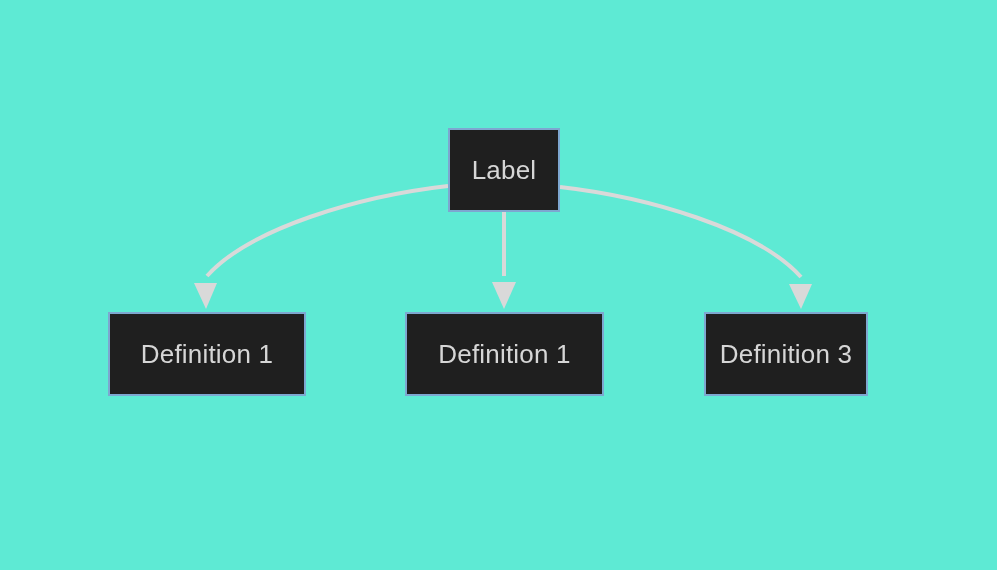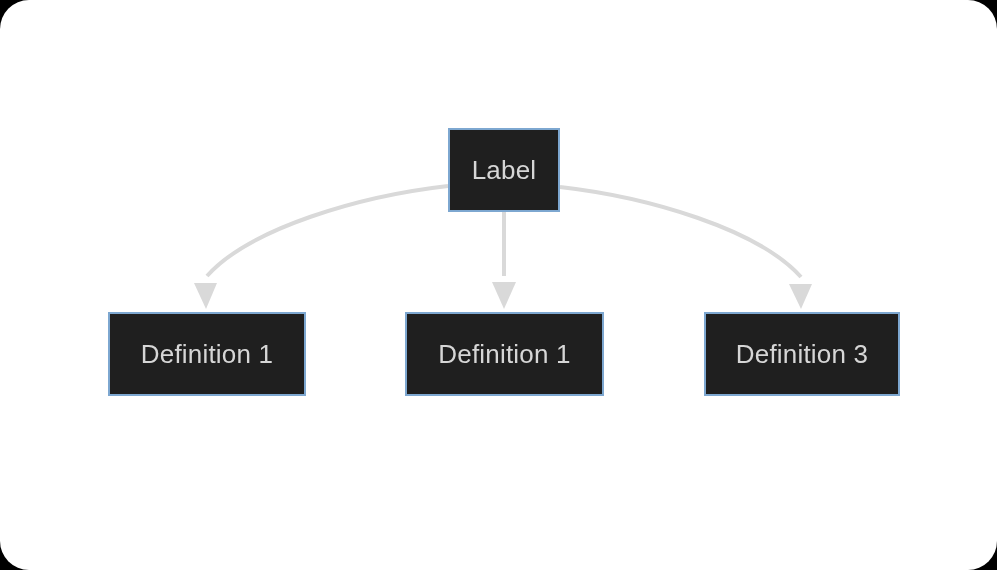--- a/index.html
+++ b/index.html
@@ -10,22 +10,21 @@
   body {
     width: 997px;
     height: 570px;
     overflow: hidden;
     font-family: "Liberation Sans", sans-serif;
   }
   #canvas {
     position: relative;
     width: 997px;
     height: 570px;
-    background: #ffffff;
-    border-radius: 29px;
+    background: #5eead4;
   }
   #edge-layer {
     position: absolute;
     left: 0;
     top: 0;
     width: 997px;
     height: 570px;
   }
   .node {
     position: absolute;
@@ -61,21 +60,21 @@
   }
   #node-def-1 {
     left: 405px;
     top: 312px;
     width: 199px;
     height: 84px;
   }
   #node-def-2 {
     left: 704px;
     top: 312px;
-    width: 196px;
+    width: 164px;
     height: 84px;
   }
 </style>
 </head>
 <body>
 
 <div id="canvas">
 
   <svg id="edge-layer" viewBox="0 0 997 570" width="997" height="570" xmlns="http://www.w3.org/2000/svg">
     <g fill="none" stroke="#d9d9d9" stroke-width="4" stroke-linecap="butt">

